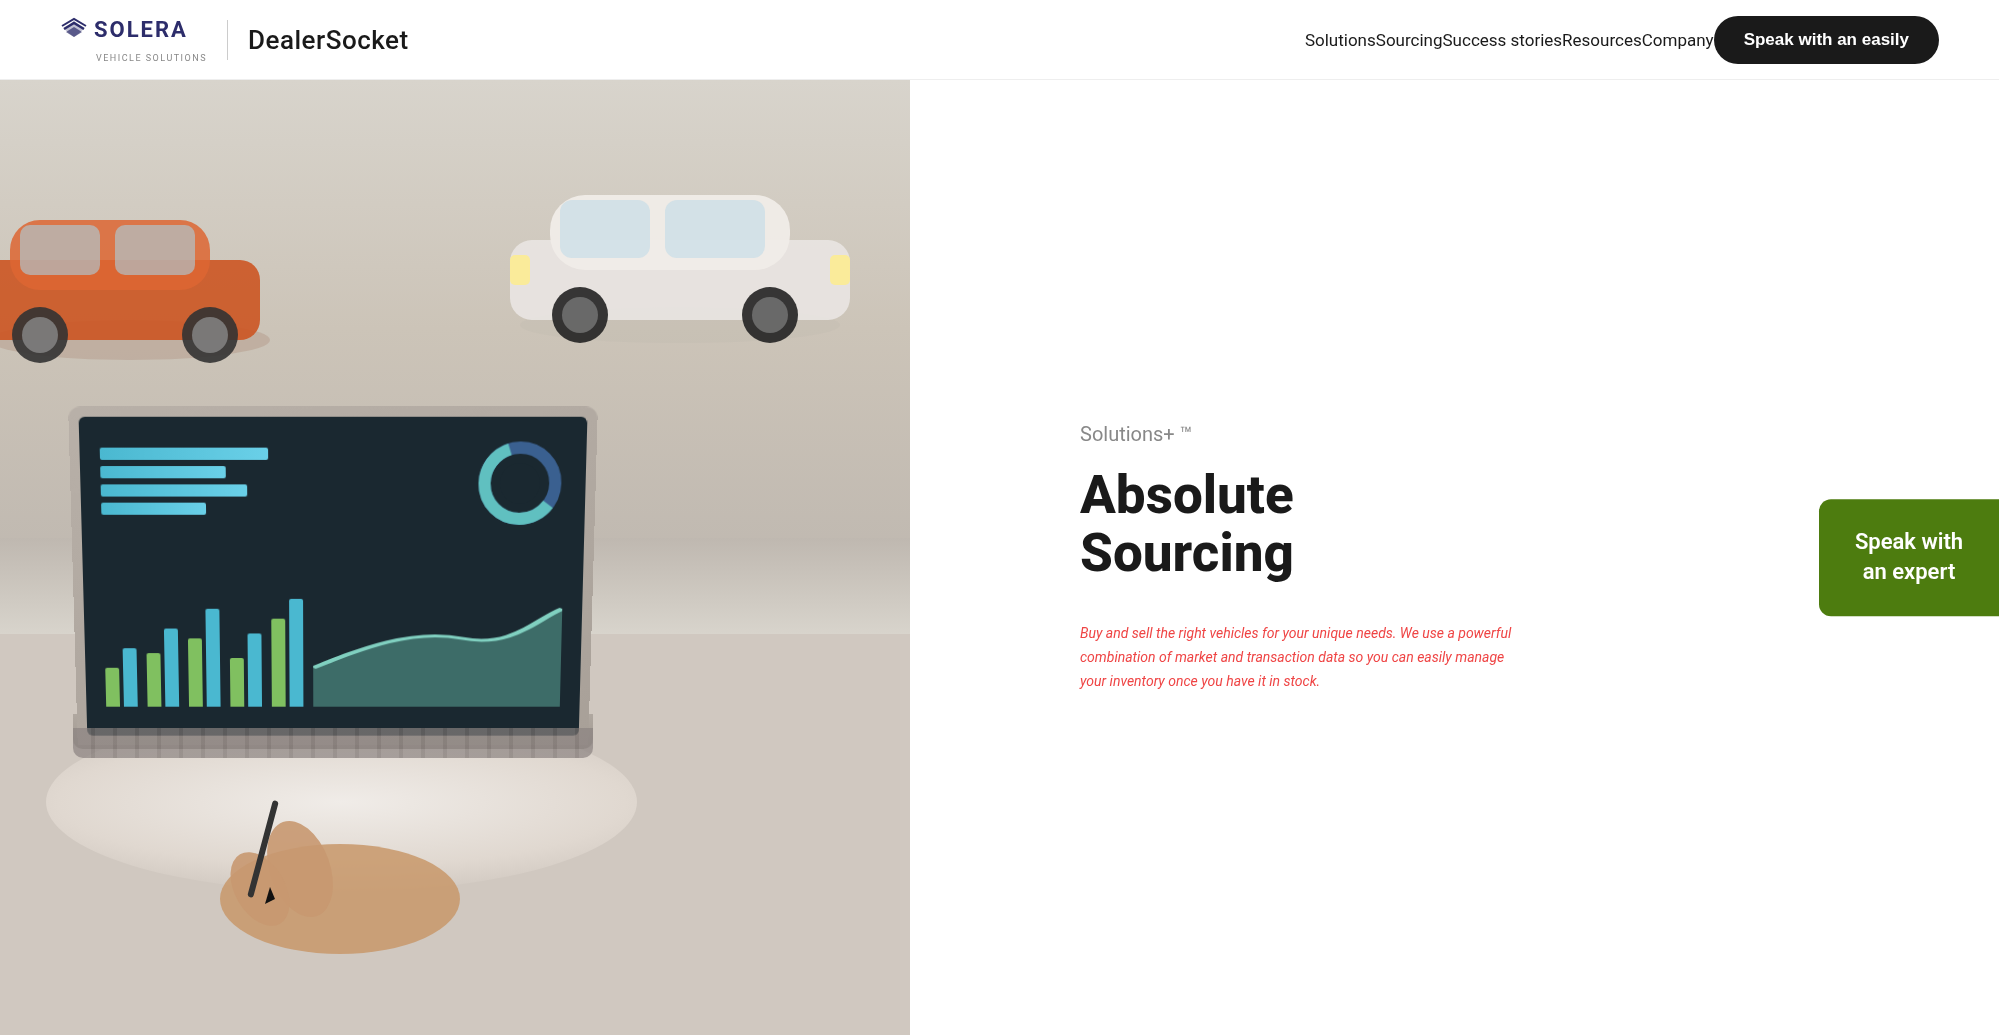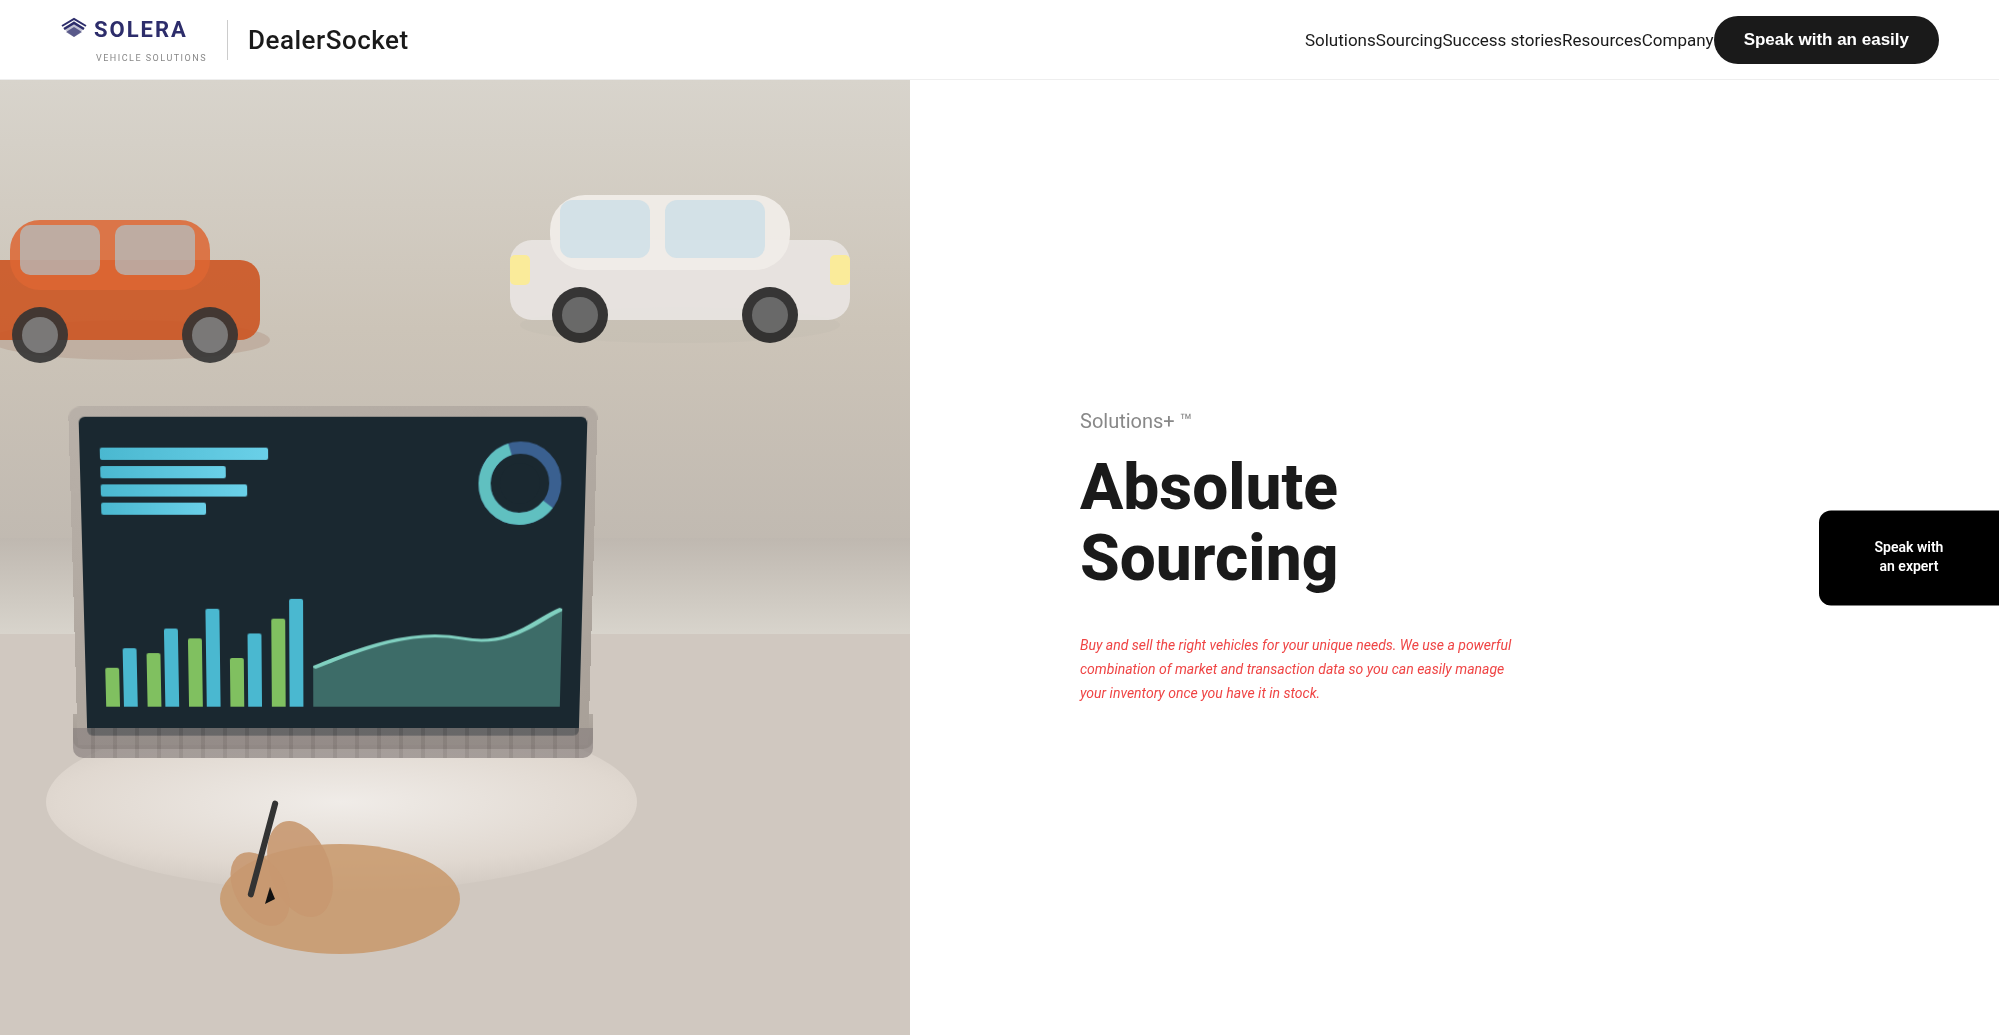--- a/index.html
+++ b/index.html
@@ -148,21 +148,21 @@
     }
 
     .product-tag {
       font-size: 20px;
       color: #888;
       font-weight: 400;
       margin-bottom: 20px;
     }
 
     .product-title {
-      font-size: 64px;
+      font-size: 53px;
       font-weight: 800;
       color: #1a1a1a;
       line-height: 1.1;
       margin-bottom: 40px;
     }
 
     .product-description {
       font-size: 14px;
       color: #ef4444;
       line-height: 1.7;
@@ -170,25 +170,25 @@
       font-weight: 400;
       font-style: italic;
     }
 
     
     .floating-cta {
       position: absolute;
       right: 0;
       top: 50%;
       transform: translateY(-50%);
-      background: #000000;
+      background: #4d7c0f;
       color: #fff;
       padding: 28px 32px;
       border-radius: 12px 0 0 12px;
-      font-size: 14px;
+      font-size: 22px;
       font-weight: 600;
       text-align: center;
       cursor: pointer;
       line-height: 1.4;
       width: 180px;
     }
 
     
     .content-card {
       background: #fff;

